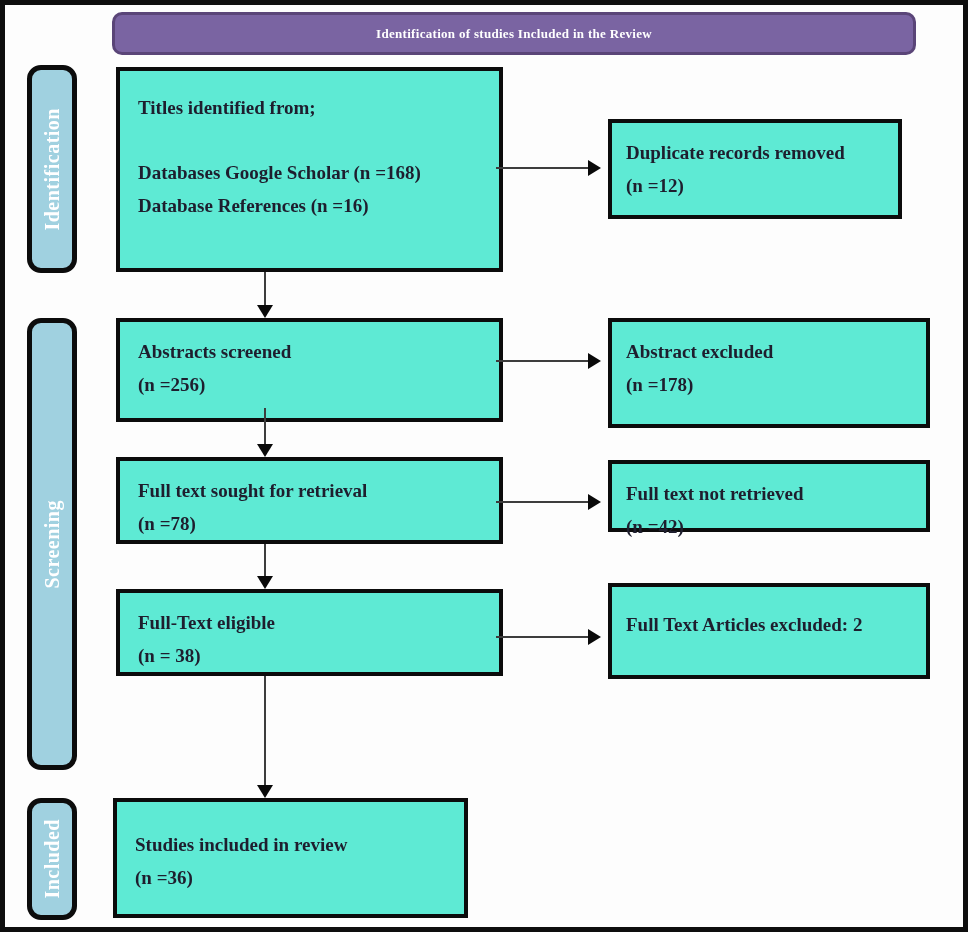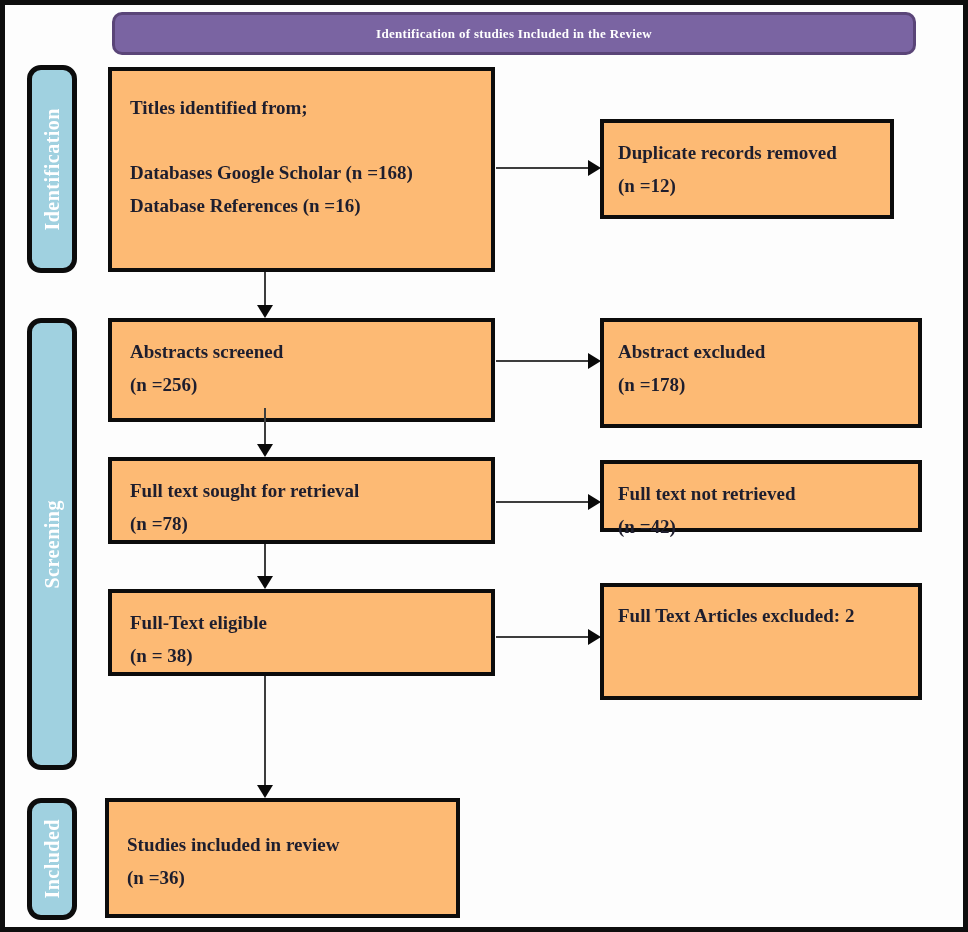--- a/index.html
+++ b/index.html
@@ -35,39 +35,40 @@
     writing-mode:vertical-rl; transform:rotate(180deg);
     color:#ffffff; font-weight:bold; font-size:20px;
     letter-spacing:.5px; white-space:nowrap;
   }
   #stage-identification { top:60px;  height:208px; }
   #stage-screening      { top:313px; height:452px; }
   #stage-included       { top:793px; height:122px; }
 
   
   .fbox {
-    position:absolute; background:#fdba74;
+    position:absolute; background:#5eead4;
     border:4px solid #0c0c0c;
     color:var(--text,#1e1e2e);
     font-size:19px; font-weight:bold; line-height:33px;
     padding:13px 18px;
+    margin-left:8px;
   }
   .fbox .line { white-space:nowrap; min-height:33px; }
   .fbox .blank-line { height:32px; }
 
   #box-titles             { left:103px; top:62px;  width:387px; height:205px; padding-top:20px; }
   #box-abstracts          { left:103px; top:313px; width:387px; height:104px; }
   #box-fulltext-sought    { left:103px; top:452px; width:387px; height:87px; }
   #box-fulltext-eligible  { left:103px; top:584px; width:387px; height:87px; }
   #box-studies-included   { left:100px; top:793px; width:355px; height:120px; padding-top:26px; }
 
   #box-duplicates         { left:595px; top:114px; width:294px; height:100px; padding:13px 14px; }
   #box-abstract-excluded  { left:595px; top:313px; width:322px; height:110px;  padding:13px 14px; }
   #box-not-retrieved      { left:595px; top:455px; width:322px; height:72px;  padding:13px 14px; }
-  #box-articles-excluded  { left:595px; top:578px; width:322px; height:117px;  padding:12px 14px; }
+  #box-articles-excluded  { left:595px; top:578px; width:322px; height:96px;  padding:21px 14px; }
 
   
   .varrow { position:absolute; width:2px; background:var(--arrow,#3d3d3d); }
   .varrow::after {
     content:""; position:absolute; left:50%; bottom:-12px;
     transform:translateX(-50%);
     border-left:8px solid transparent; border-right:8px solid transparent;
     border-top:13px solid #0a0a0a;
   }
   #arr-down-1 { left:259px; top:267px; height:34px; }

